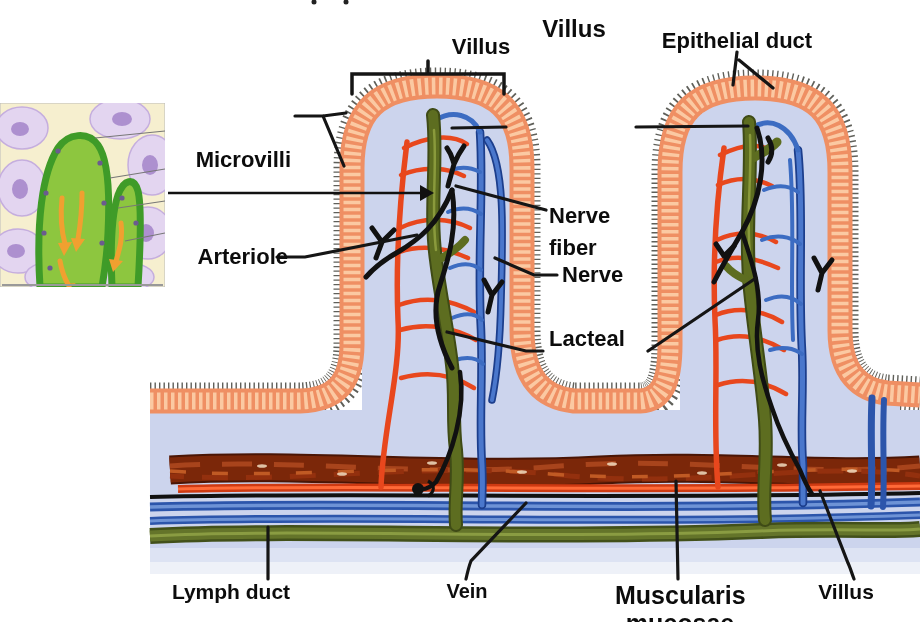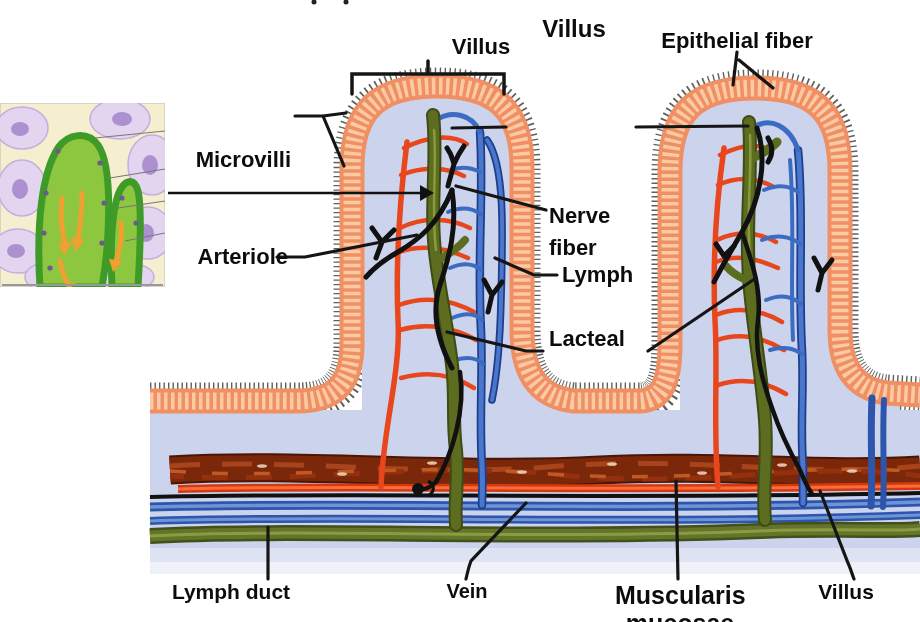--- a/index.html
+++ b/index.html
@@ -228,24 +228,24 @@
       <path d="M95,35 L165,28"></path>
         <path d="M110,75 L165,66"></path>
       <path d="M118,105 L165,98"></path>
         <path d="M125,138 L165,130"></path>
     </g>
     <line x1="2" y1="182" x2="163" y2="182" stroke="#999" stroke-width="2"></line>
   </svg>
 
   <div class="lbl ctr" style="left:574px;top:17px;font-size:24px;">Villus</div>
   <div class="lbl ctr" style="left:437px;top:36px;margin-left:44px;">Villus</div>
-  <div class="lbl ctr" style="left:737px;top:30px;">Epithelial fiber</div>
+  <div class="lbl ctr" style="left:737px;top:30px;">Epithelial duct</div>
   <div class="lbl" style="right:629px;top:105px;margin-top:44px;">Microvilli</div>
   <div class="lbl wrap" style="left:549px;top:200px;width:68px;line-height:32px;">Nerve fiber</div>
   <div class="lbl" style="right:632px;top:246px;margin-left:44px;">Arteriole</div>
-  <div class="lbl" style="left:562px;top:264px;">Lymph</div>
+  <div class="lbl" style="left:562px;top:264px;">Nerve</div>
   <div class="lbl" style="left:549px;top:328px;text-align:right;">Lacteal</div>
   <div class="lbl ctr" style="left:231px;top:581px;font-size:21px;">Lymph duct</div>
   <div class="lbl ctr" style="left:467px;top:581px;font-size:20px;">Vein</div>
   <div class="lbl ctr wrap" style="left:680px;top:581px;width:130px;font-size:25px;line-height:28px;">Muscularis mucosae</div>
   <div class="lbl ctr" style="left:846px;top:581px;font-size:21px;">Villus</div>
 
 </div>
 
 </body></html>

